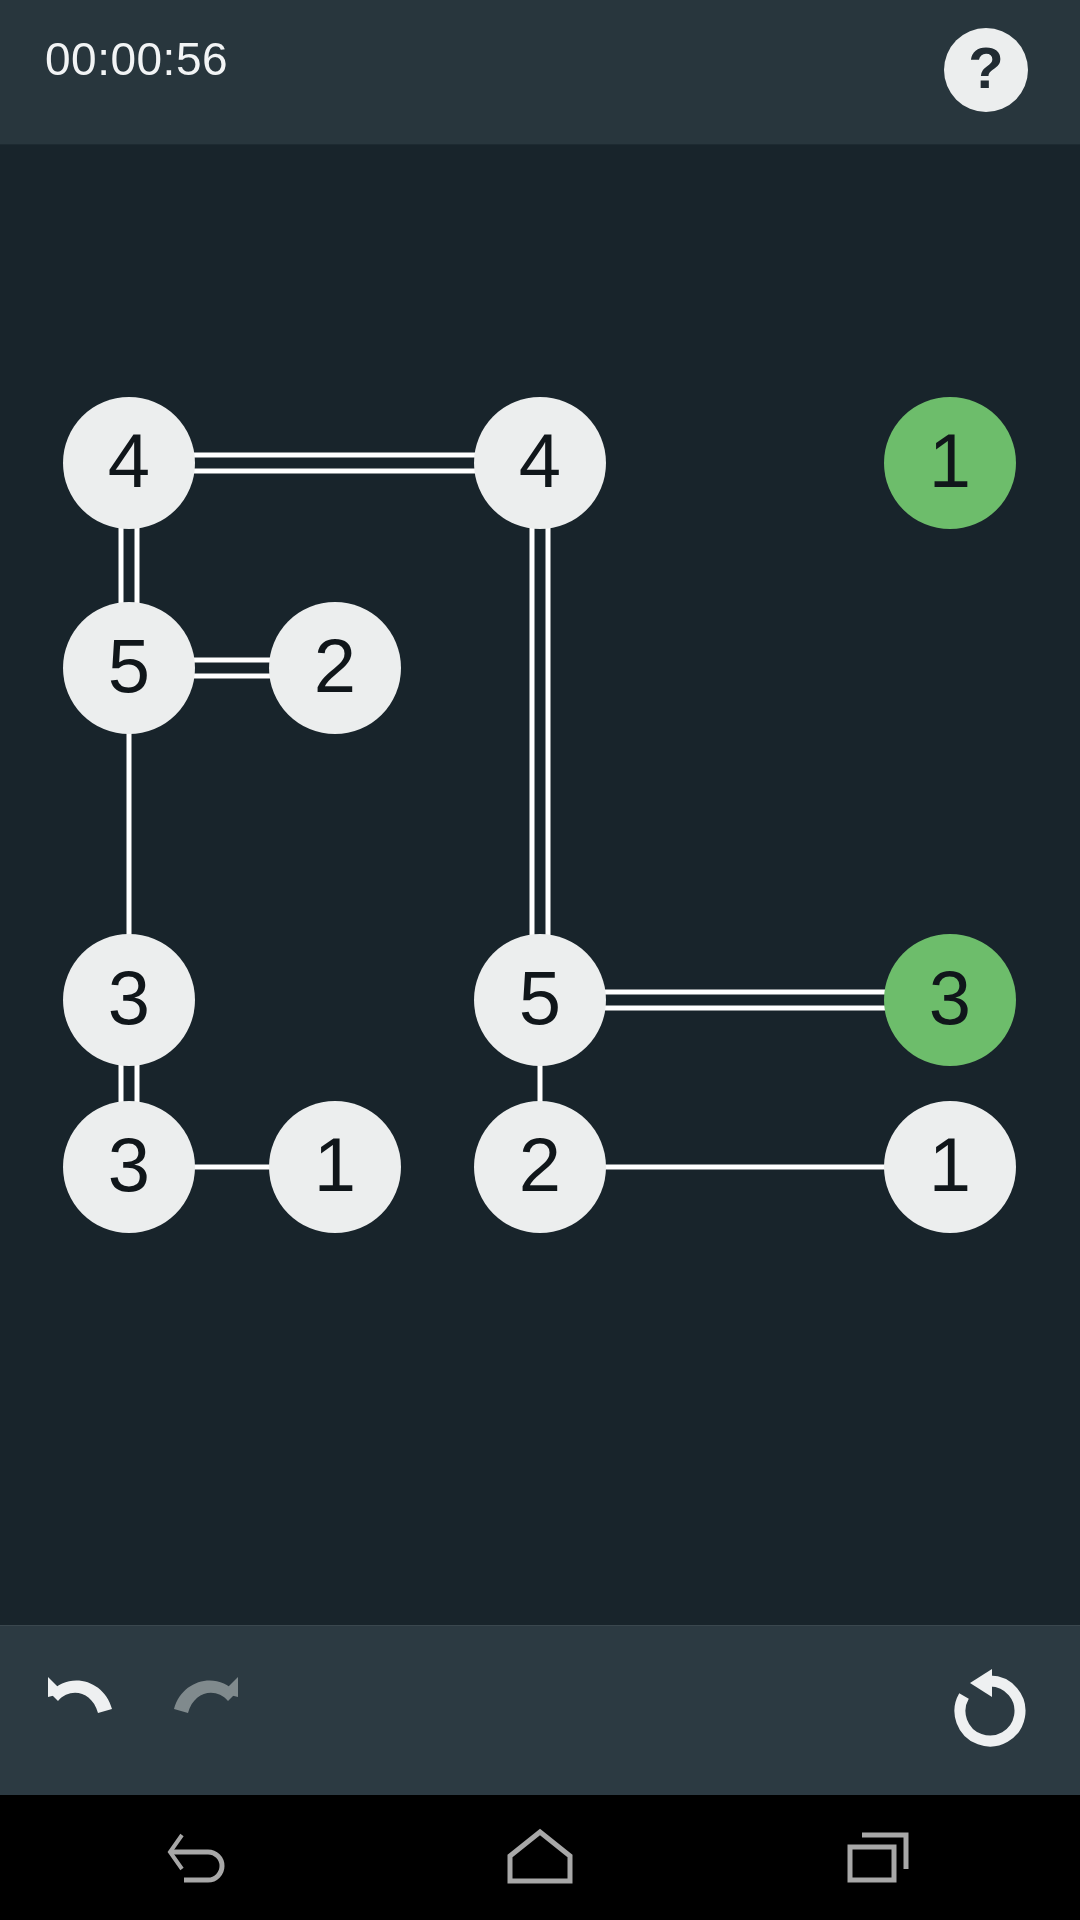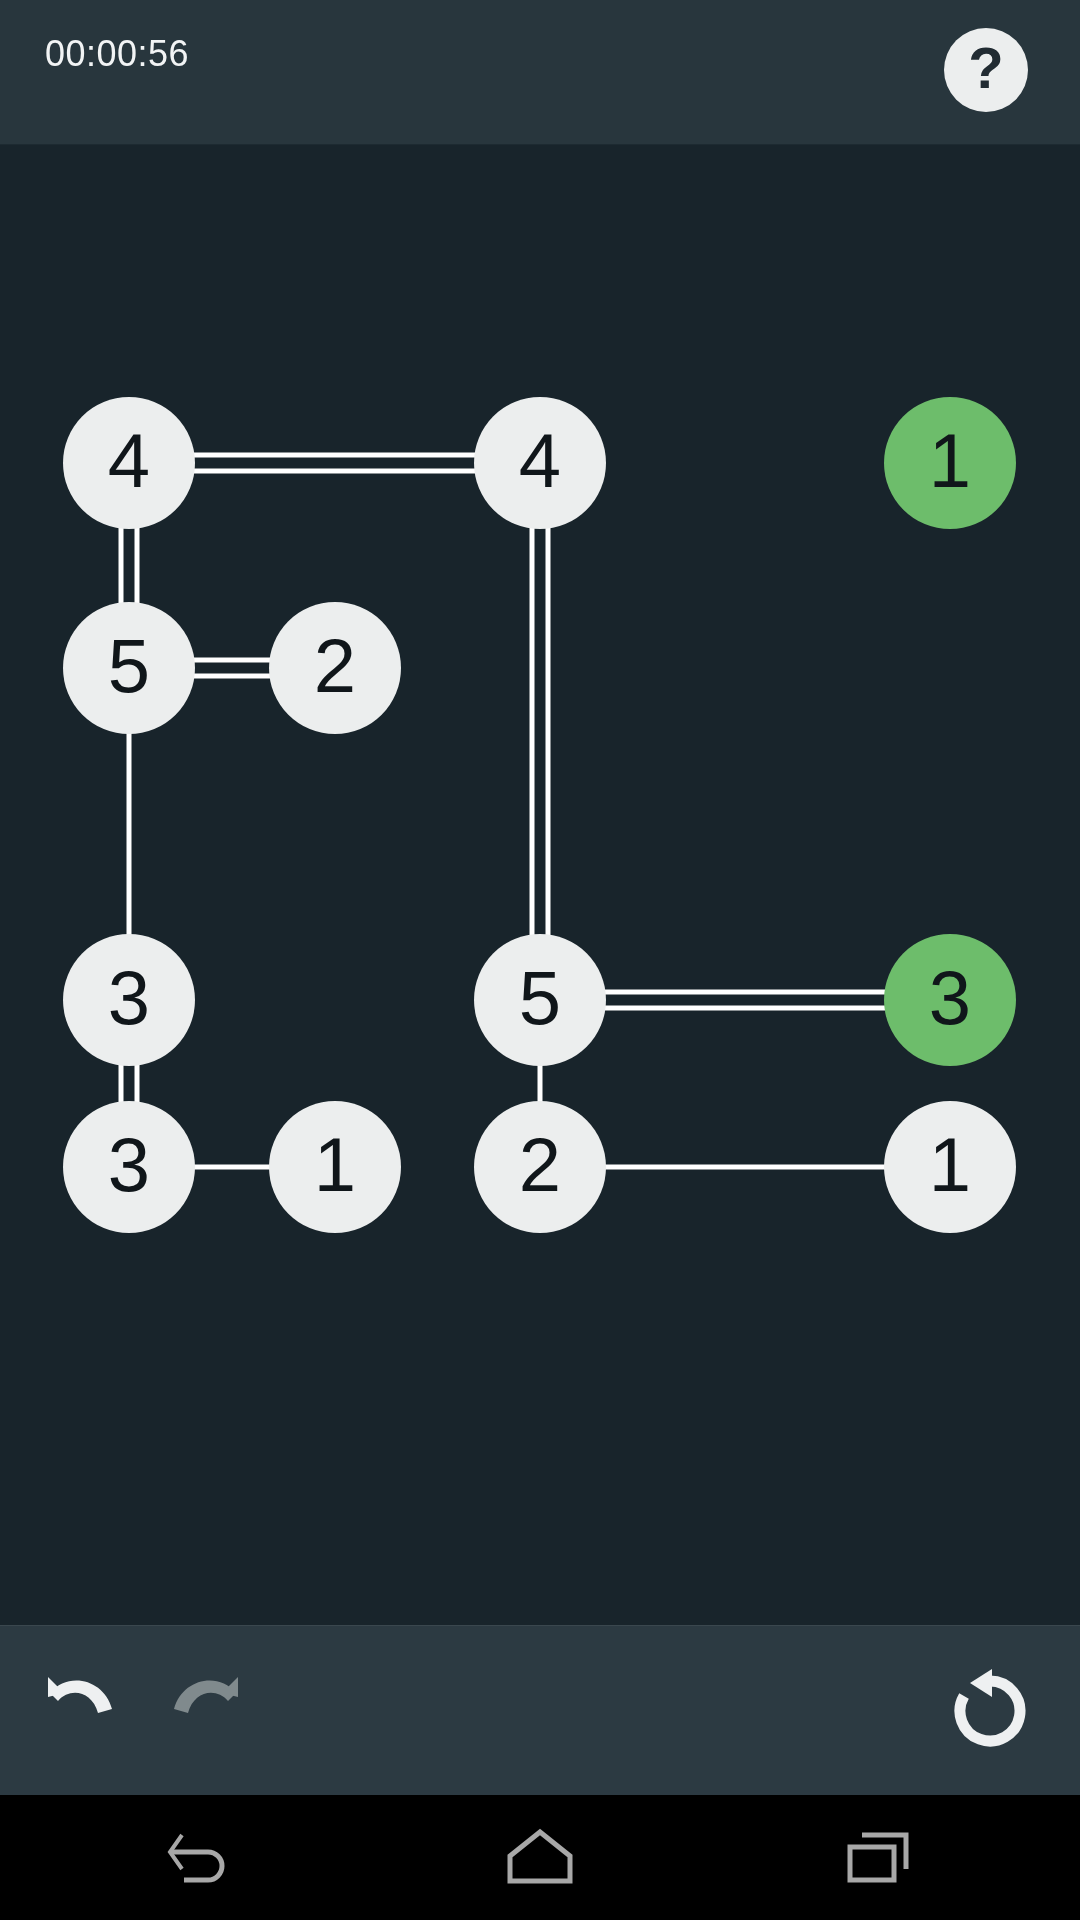--- a/index.html
+++ b/index.html
@@ -19,21 +19,21 @@
   
   #statusbar {
     position:absolute; left:0; top:0;
     width:1080px; height:145px;
     background:#28363d;
     border-bottom:1px solid #1d2a31;
   }
   #timer {
     position:absolute;
     left:45px; top:36px;
-    font-size:36px;
+    font-size:46px;
     color:#f2f4f5;
     letter-spacing:0.5px;
     line-height:1;
     white-space:nowrap;
   }
   #help-btn {
     position:absolute;
     right:52px; top:28px;
     width:84px; height:84px;
     border-radius:50%;

